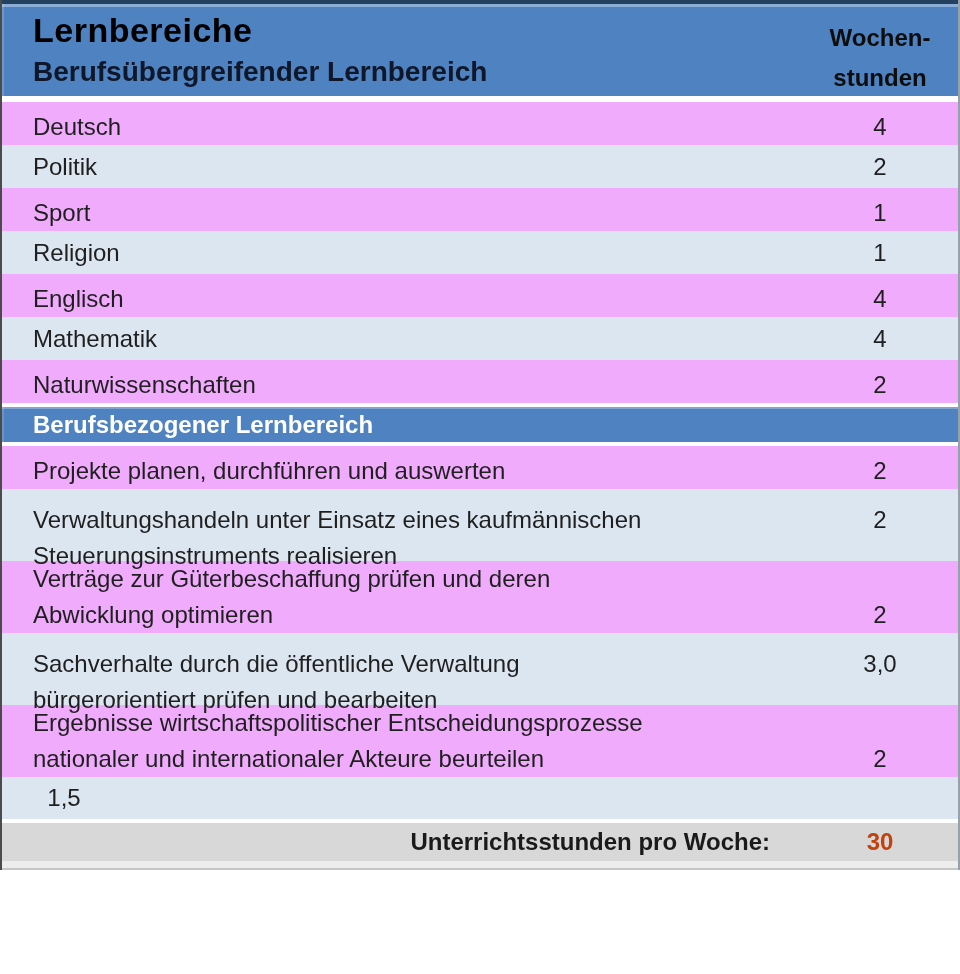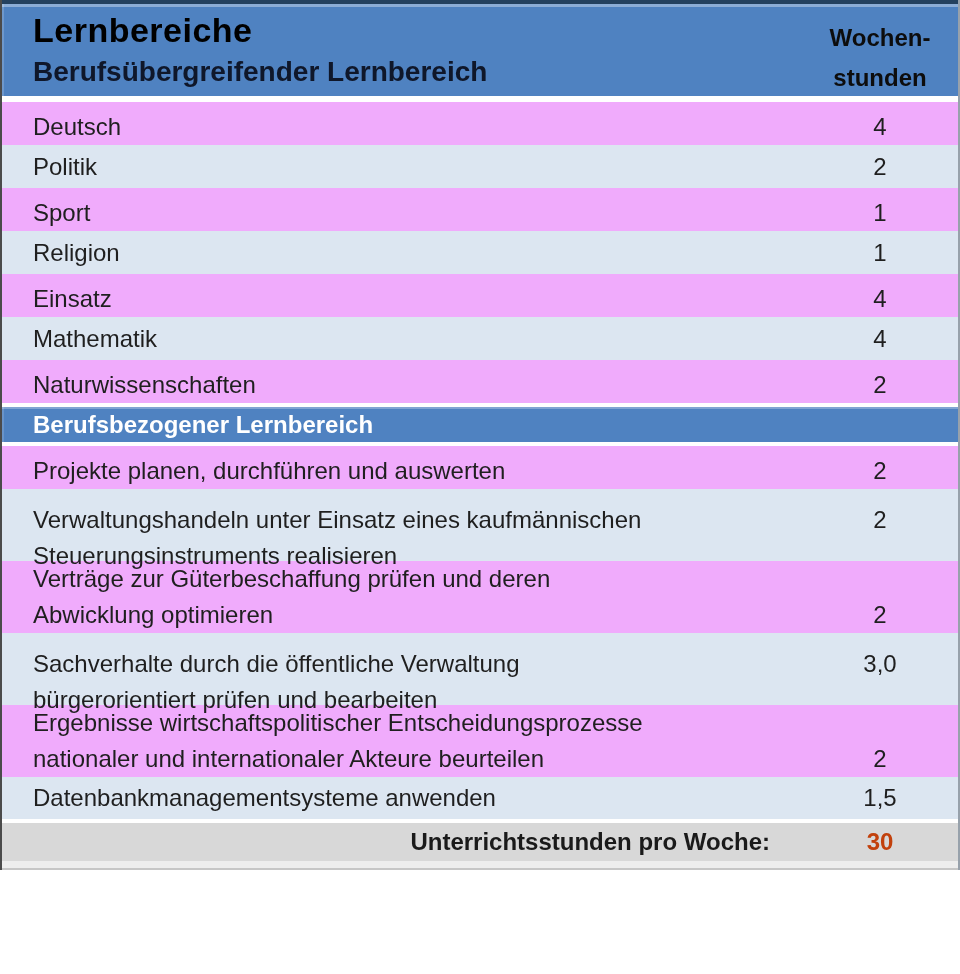--- a/index.html
+++ b/index.html
@@ -162,21 +162,21 @@
     </div>
     <div class="row white r1">
       <div class="subject">Sport</div>
       <div class="hours">1</div>
     </div>
     <div class="row alt r1">
       <div class="subject">Religion</div>
       <div class="hours">1</div>
     </div>
     <div class="row white r1">
-      <div class="subject">Einsatz</div>
+      <div class="subject">Englisch</div>
       <div class="hours">4</div>
     </div>
     <div class="row alt r1">
       <div class="subject">Mathematik</div>
       <div class="hours">4</div>
     </div>
     <div class="row white r1">
       <div class="subject">Naturwissenschaften</div>
       <div class="hours">2</div>
     </div>
@@ -205,21 +205,20 @@
       <div class="subject">Sachverhalte durch die öffentliche Verwaltung
 bürgerorientiert prüfen und bearbeiten</div>
       <div class="hours">3,0</div>
     </div>
     <div class="row white r2">
       <div class="subject">Ergebnisse wirtschaftspolitischer Entscheidungsprozesse
 nationaler und internationaler Akteure beurteilen</div>
       <div class="hours">2</div>
     </div>
     <div class="row alt r1s">
-      <div class="subject">Datenbankmanagementsysteme anwenden</div>
       <div class="hours">1,5</div>
     </div>
 
     <div class="gap"></div>
 
     <div class="footer">
       <div class="footer-label">Unterrichtsstunden pro Woche:</div>
       <div class="footer-value">30</div>
     </div>
     <div class="footer-sub"></div>

